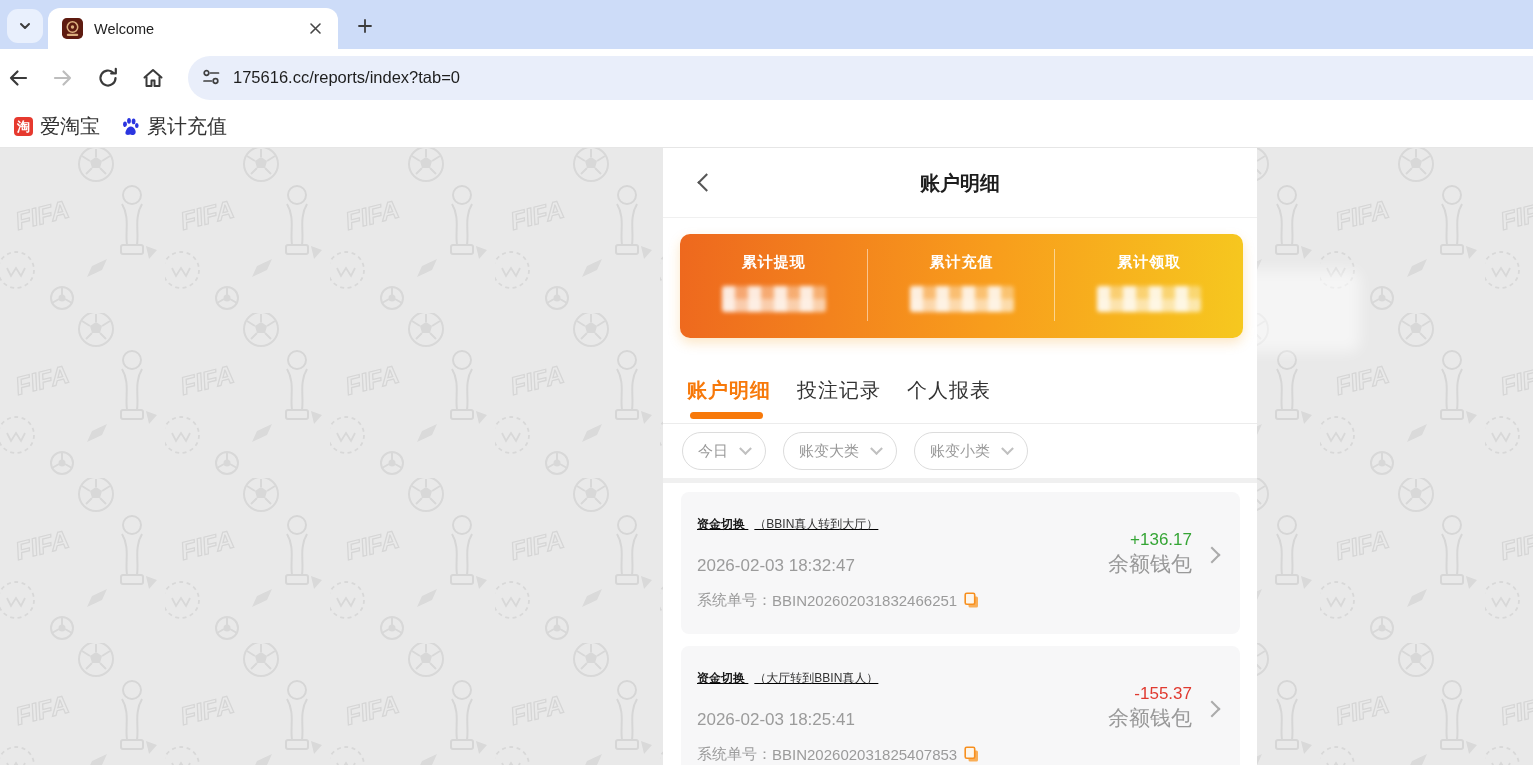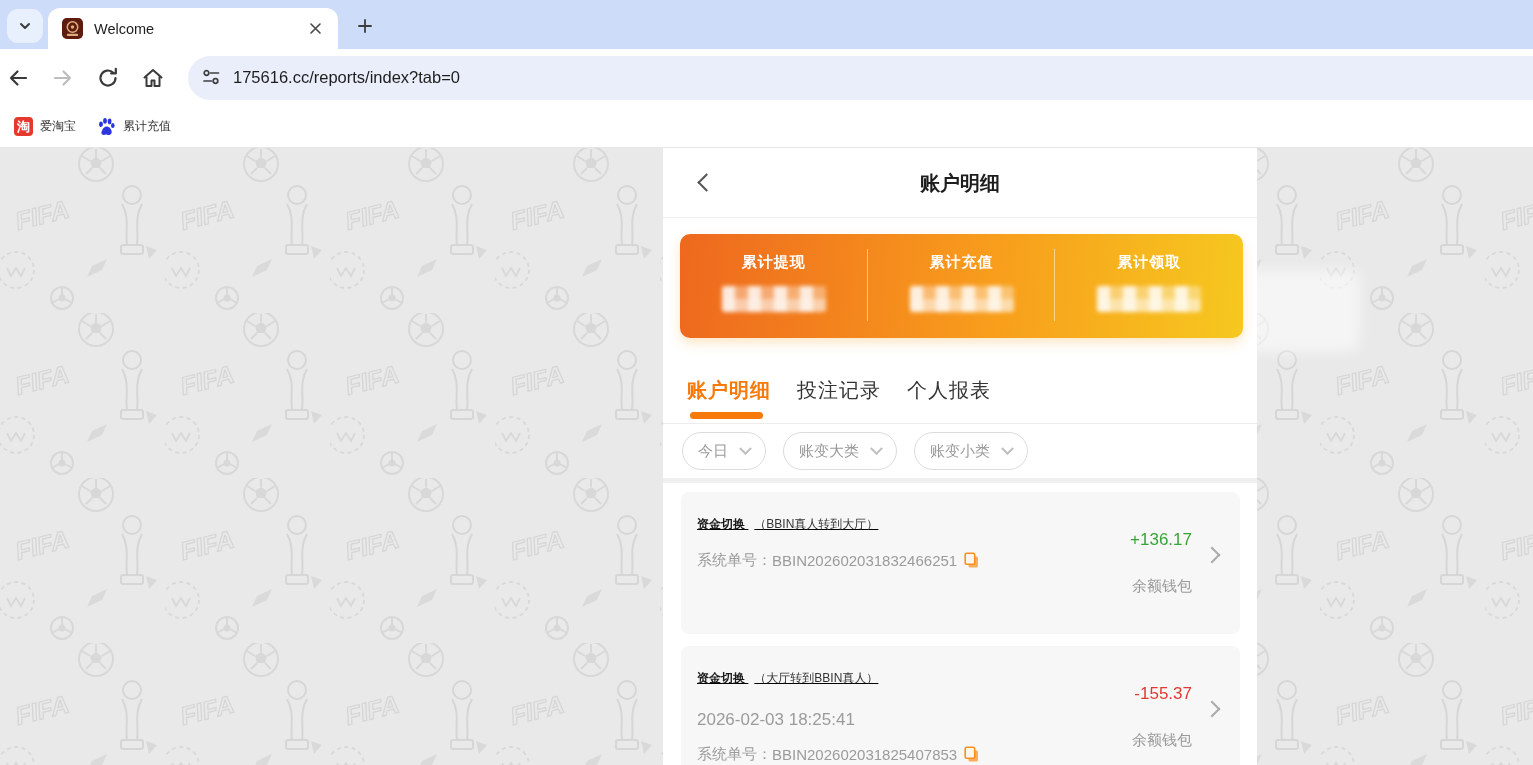--- a/index.html
+++ b/index.html
@@ -23,21 +23,21 @@
     display:flex; align-items:center; padding-left:7px; }
   .nav-ic { width:22px; height:22px; margin-right:23px; flex:0 0 22px; cursor:pointer; }
   .urlbar { flex:1; height:44px; margin-left:1px; margin-right:-30px; background:#e9eefa;
     border-radius:22px; display:flex; align-items:center; padding-left:14px; cursor:text; }
   .urlbar .tune { width:19px; height:19px; flex:0 0 19px; }
   .url-text { margin-left:12px; font-size:16.5px; color:#1d1d1d; white-space:nowrap; }
 
   .bookmarks { position:absolute; top:106px; left:0; right:0; height:42px; background:#fff;
     display:flex; align-items:center; padding-left:14px; border-bottom:1px solid #e6e6e6; }
   .bm { display:flex; align-items:center; margin-right:21px; cursor:pointer; }
-  .bm-label { margin-left:7px; font-size:12px; color:#323232; }
+  .bm-label { margin-left:7px; font-size:20px; color:#323232; }
   .tb-ic { width:19px; height:19px; border-radius:4px; background:#e6392e; color:#fff;
     font-size:13px; font-weight:700; display:flex; align-items:center; justify-content:center; }
 
   
   .content { position:absolute; top:148px; left:0; right:0; bottom:0; background:#e9e9e9; overflow:hidden; }
   .bg-pattern { position:absolute; inset:0; }
   .smudge { position:absolute; left:1238px; top:122px; width:122px; height:82px;
     background:rgba(255,255,255,.55); filter:blur(7px); border-radius:10px; }
 
   .panel { position:absolute; left:663px; top:0; width:594px; height:100%; background:#fff; }
@@ -82,21 +82,21 @@
   .rec-title-row { font-size:12px; line-height:24px;text-decoration:underline; }
   .rec-title { font-weight:700; color:#1a1a1a; }
   .rec-subtitle { margin-left:6px; color:#333; }
   .rec-time { margin-top:20px; font-size:17px; color:#9b9b9b; }
   .rec-order { margin-top:15px; font-size:15px; color:#9b9b9b; display:flex; align-items:center; }
   .copy-ic { margin-left:7px; width:16px; height:17px; cursor:pointer; }
   .rec-right { position:absolute; top:38px; right:48px; text-align:right; }
   .rec-amount { font-size:17px; }
   .amt-pos { color:#35a535; }
   .amt-neg { color:#e03a30; }
-  .rec-wallet { margin-top:27px; font-size:15px; color:#999; }
+  .rec-wallet { font-size:21px; color:#999; }
   .rec-chevron { position:absolute; right:22px; top:57px; width:12px; height:12px;
     border-top:2.5px solid #ababab; border-right:2.5px solid #ababab; transform:rotate(45deg); }
 </style>
 </head>
 <body>
 
 <div class="screen">
 
   <div class="tabstrip">
     <div class="tab-menu-btn">
@@ -256,20 +256,21 @@
         </span>
       </div>
 
       <div class="list-sep"></div>
 
       <div class="record-card">
         <div class="rec-title-row">
           <span class="rec-title">资金切换</span>
           <span class="rec-subtitle">（BBIN真人转到大厅）</span>
         </div>
+        <div class="rec-time">2026-02-03 18:32:47</div>
         <div class="rec-order">
           <span>系统单号：</span>
           <span>BBIN202602031832466251</span>
           <svg class="copy-ic" viewBox="0 0 16 17">
             <rect x="4.5" y="4.5" width="9.5" height="11" rx="1.5" fill="#f9ae57"></rect>
             <rect x="1.2" y="1.2" width="9.5" height="11" rx="1.5" fill="#fdf6ec" stroke="#f78f1e" stroke-width="1.6"></rect>
           </svg>
         </div>
         <div class="rec-right">
           <div class="rec-amount amt-pos">+136.17</div>

